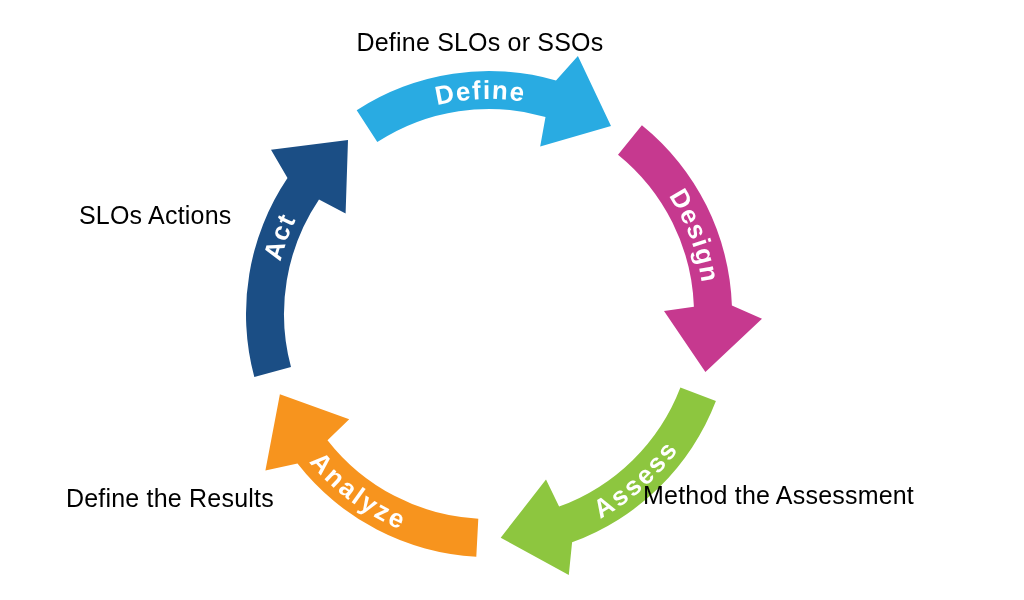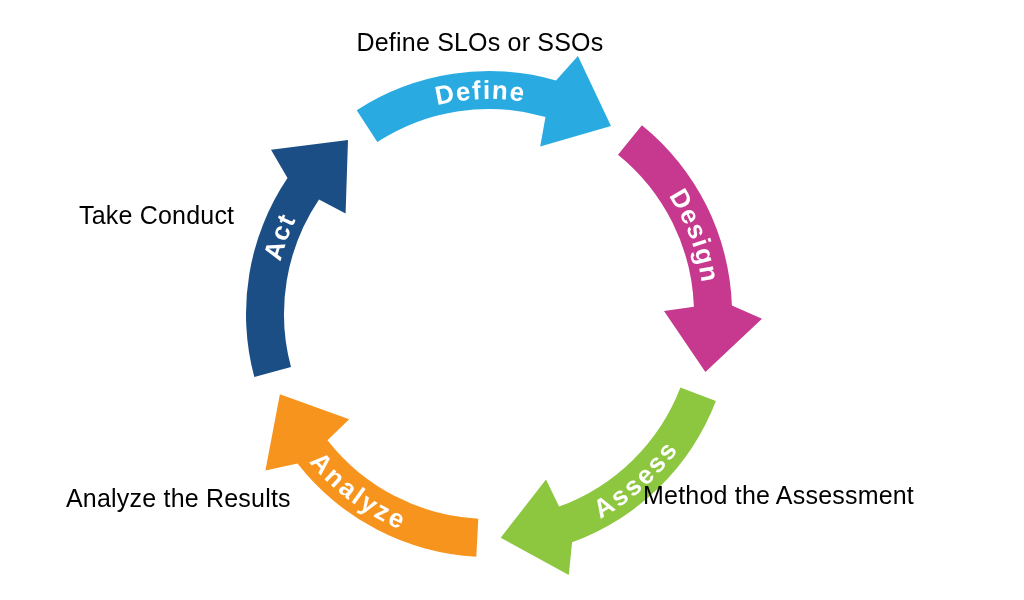--- a/index.html
+++ b/index.html
@@ -72,17 +72,17 @@
         <path id="tp4" fill="none" d="M 272.6 372.0 A 224 224 0 0 1 303.3 188.7"></path>
         <text class="arc-label" fill="#ffffff"><textPath href="#tp4" xlink:href="#tp4" startOffset="72%" text-anchor="middle" dominant-baseline="central">Act</textPath></text>
       </g>
     </svg>
 
   <div class="outer-label pos-top">Define SLOs or SSOs</div>
 
 
   <div class="outer-label pos-bottom-right">Method the Assessment</div>
 
-  <div class="outer-label pos-bottom-left">Analyze the Results</div>
+  <div class="outer-label pos-bottom-left">Define the Results</div>
 
-  <div class="outer-label pos-left">Take Conduct</div>
+  <div class="outer-label pos-left">SLOs Actions</div>
 
 </div>
 
 </body></html>

